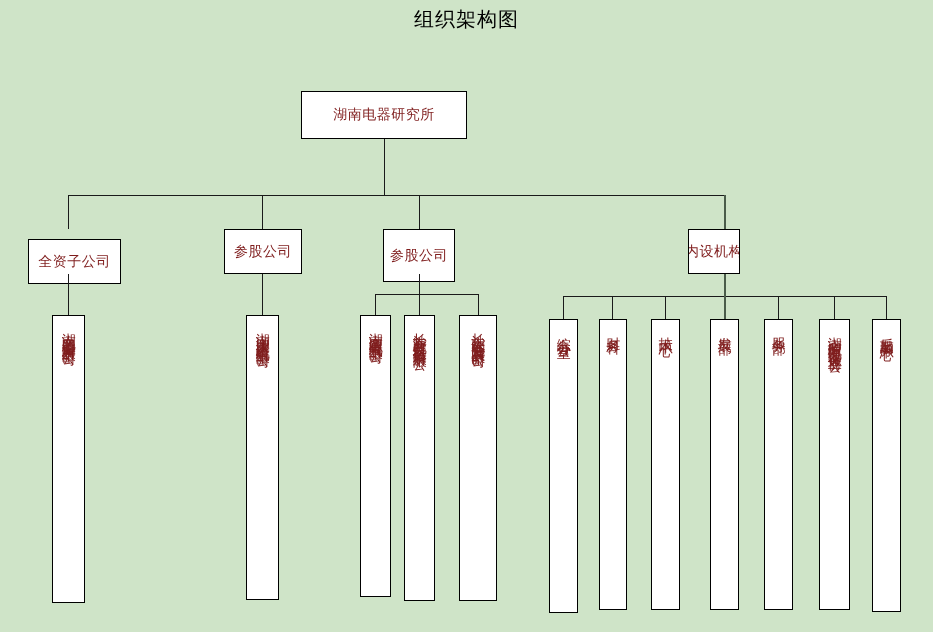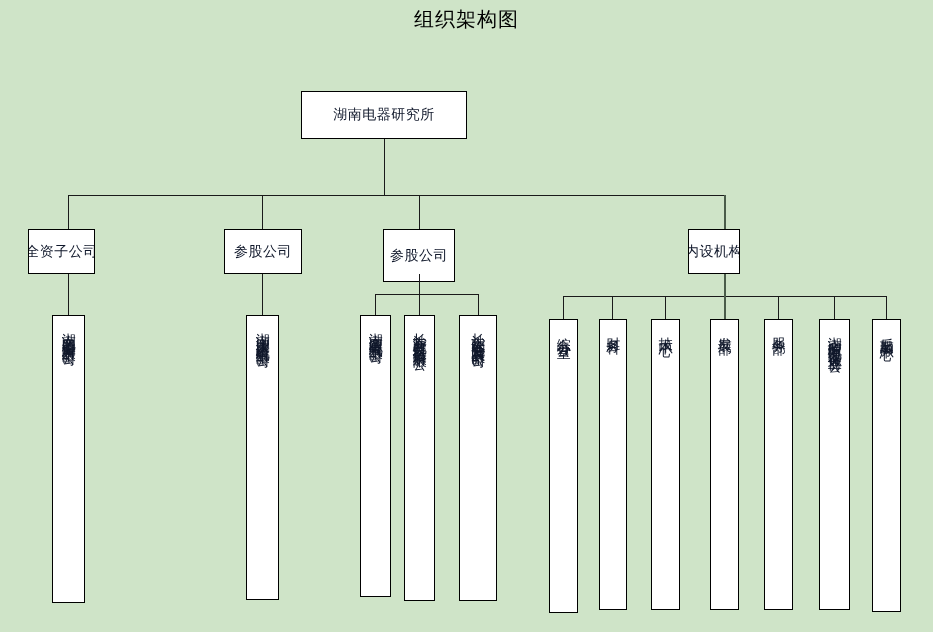--- a/index.html
+++ b/index.html
@@ -31,21 +31,21 @@
     color: #000000;
     letter-spacing: 1px;
     white-space: nowrap;
   }
   
   .node {
     position: absolute;
     box-sizing: border-box;
     background: #ffffff;
     border: 1px solid #000000;
-    color: #0f172a;
+    color: #7f1d1d;
     display: flex;
     align-items: flex-start;
     justify-content: center;
     overflow: hidden;
   }
   .node.horiz {
     align-items: center;
     font-size: 14px;
     line-height: 1.1;
     white-space: nowrap;
@@ -81,21 +81,21 @@
 
   <div class="line v" style="left:384px; top:139px; width:1px; height:56px;"></div>
 
   <div class="line h" style="left:68px; top:195px; width:657px; height:1px;"></div>
 
   <div class="line v" style="left:68px; top:195px; width:1px; height:34px;"></div>
   <div class="line v" style="left:262px; top:195px; width:1px; height:34px;"></div>
   <div class="line v" style="left:419px; top:195px; width:1px; height:34px;"></div>
   <div class="line v thick" style="left:724px; top:195px; width:2px; height:34px;"></div>
 
-  <div class="node horiz" style="left:28px; top:229px; width:67px; height:45px;">全资子公司</div>
+  <div class="node horiz" style="left:28px; top:239px; width:93px; height:45px;">全资子公司</div>
   <div class="node horiz" style="left:224px; top:229px; width:78px; height:45px;">参股公司</div>
   <div class="node horiz" style="left:383px; top:229px; width:72px; height:53px;">参股公司</div>
   <div class="node horiz" style="left:688px; top:229px; width:52px; height:45px;">内设机构</div>
 
   <div class="line v" style="left:68px; top:274px; width:1px; height:41px;"></div>
   <div class="node vert" style="left:52px; top:315px; width:33px; height:288px;">湖南电器检测所有限公司</div>
 
   <div class="line v" style="left:262px; top:274px; width:1px; height:41px;"></div>
   <div class="node vert" style="left:246px; top:315px; width:33px; height:285px;">湖南湖大徕来机电有限公司</div>
 

